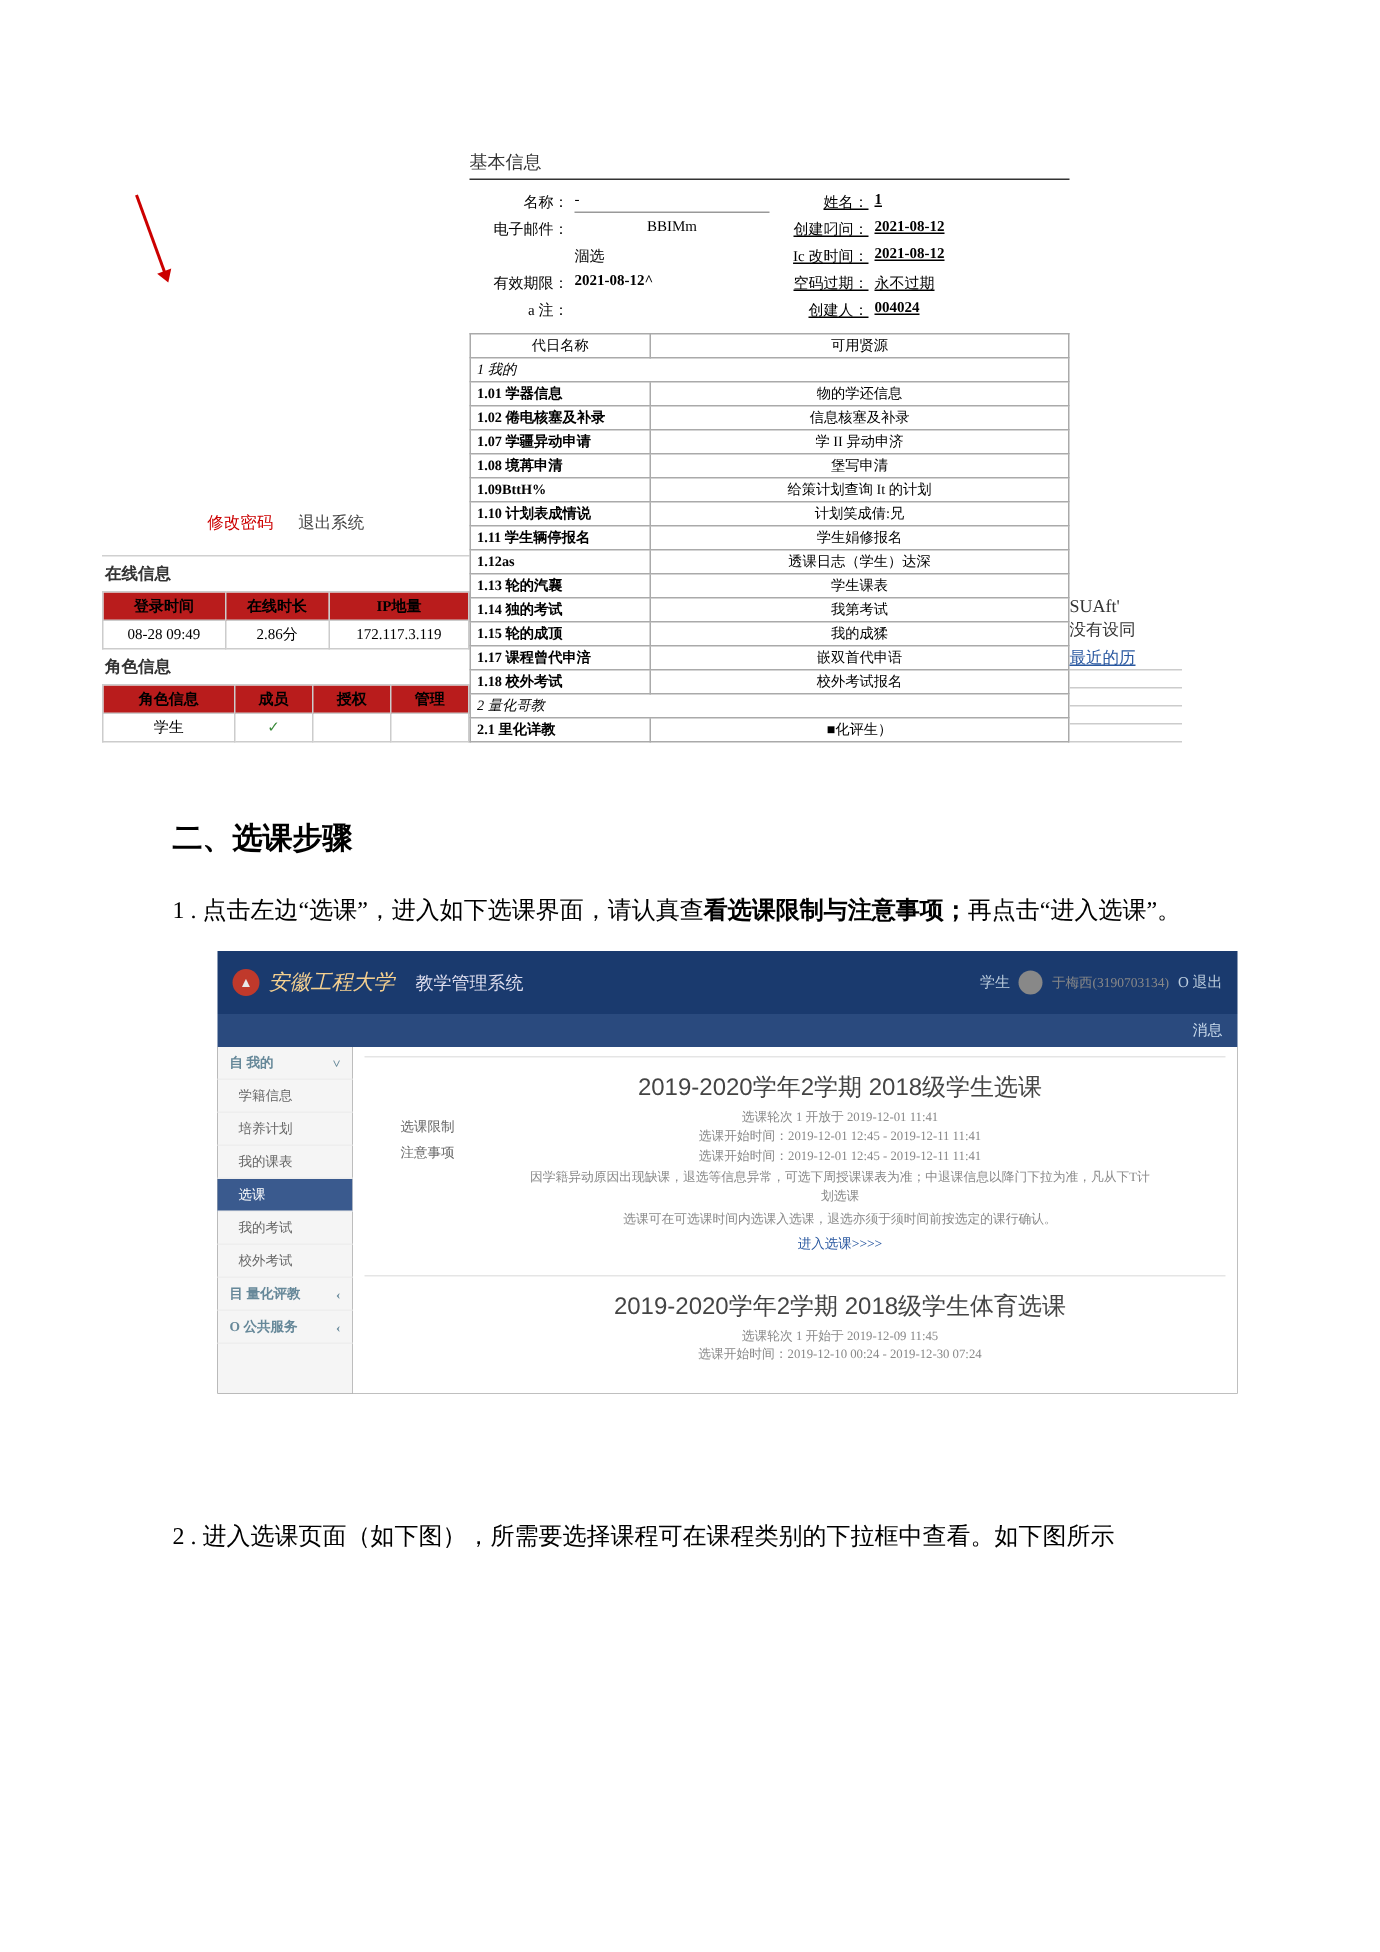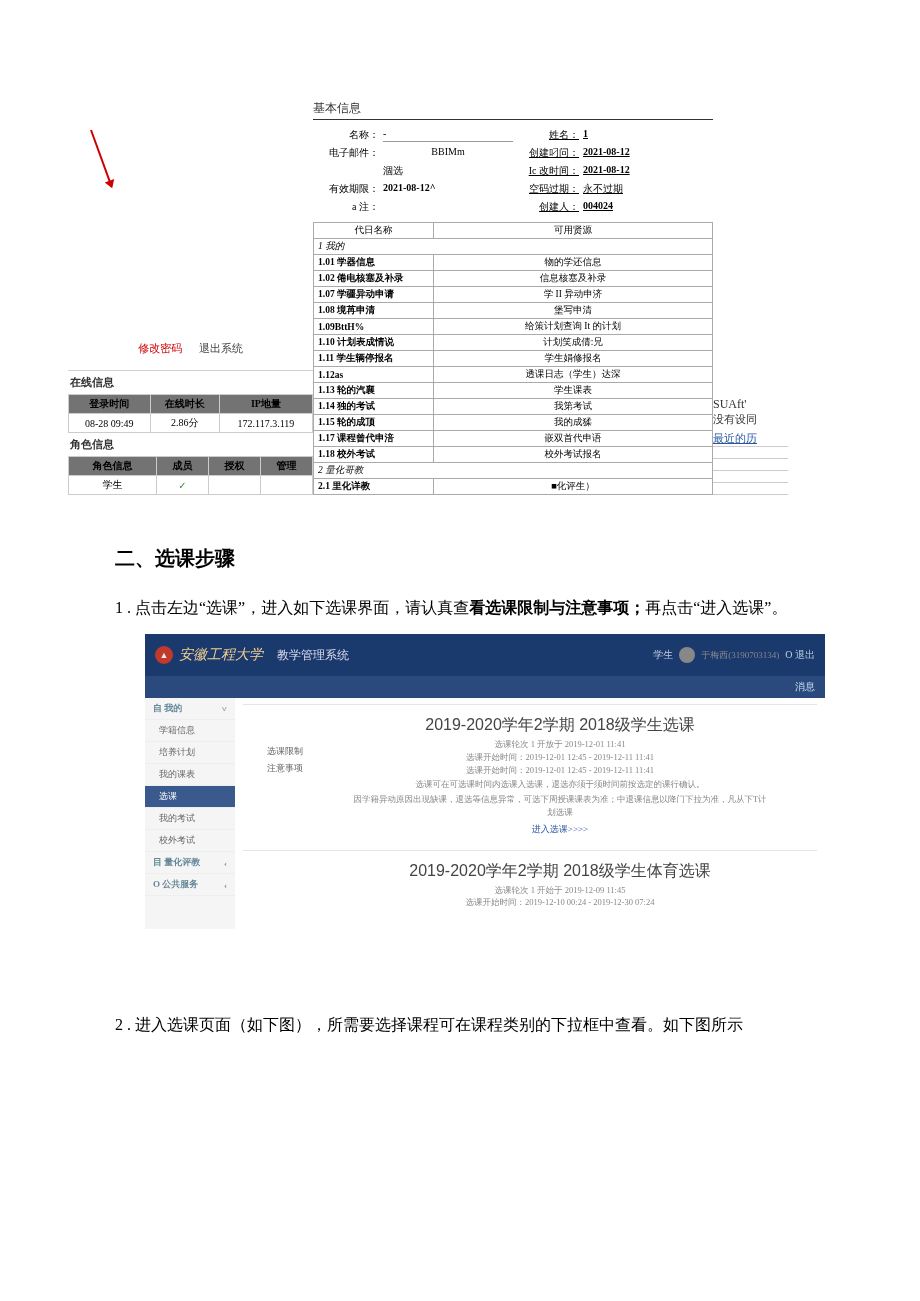--- a/index.html
+++ b/index.html
@@ -14,21 +14,21 @@
     
     .top-links { text-align: center; padding: 6px 0 14px 0; border-bottom: 1px solid #d0d0d0; }
     .link-pwd { color: #c00; font-size: 11px; margin-right: 14px; position: relative; }
     .link-exit { color: #444; font-size: 11px; }
     .arrow { position: absolute; width: 2px; height: 60px; background: #c00; left: 90px; top: 130px; transform: rotate(-20deg); transform-origin: top; z-index: 5; }
     .arrow::after { content: ''; position: absolute; bottom: -2px; left: -4px; width: 0; height: 0; border-left: 5px solid transparent; border-right: 5px solid transparent; border-top: 8px solid #c00; }
     
     .section-title { font-weight: bold; font-size: 11px; padding: 4px 2px; color: #333; }
     table.mini { width: 100%; border-collapse: collapse; font-size: 10px; }
     table.mini th, table.mini td { border: 1px solid #ccc; padding: 2px 4px; text-align: center; }
-    table.mini th { background: #737373; font-weight: bold; }
+    table.mini th { background: #b91c1c; font-weight: bold; }
     
     .basic-title { font-size: 12px; font-weight: normal; color: #333; padding: 0 0 2px 0; border-bottom: 1px solid #333; }
     .basic-fields { padding: 6px 0; font-size: 10px; }
     .field-row { display: flex; padding: 2px 0; }
     .field-left { width: 200px; display: flex; }
     .field-right { width: 200px; display: flex; text-decoration: underline; }
     .fl-label { width: 70px; text-align: right; padding-right: 4px; }
     .fl-val { flex: 1; border-bottom: 1px solid #999; min-height: 12px; }
     .fl-val.noborder { border: none; }
     .fl-val.bold { font-weight: bold; }
@@ -318,22 +318,22 @@
         <div class="ss-main">
           <div class="ss-card">
             <div class="ss-card-labels">
               <div>选课限制</div>
               <div>注意事项</div>
             </div>
             <div class="ss-card-title">2019-2020学年2学期 2018级学生选课</div>
             <div class="ss-card-sub">选课轮次 1 开放于 2019-12-01 11:41</div>
             <div class="ss-card-sub">选课开始时间：2019-12-01 12:45 - 2019-12-11 11:41</div>
             <div class="ss-card-sub">选课开始时间：2019-12-01 12:45 - 2019-12-11 11:41</div>
+            <div class="ss-card-desc">因学籍异动原因出现缺课，退选等信息异常，可选下周授课课表为准；中退课信息以降门下拉为准，凡从下T计划选课</div>
             <div class="ss-card-desc">选课可在可选课时间内选课入选课，退选亦须于须时间前按选定的课行确认。</div>
-            <div class="ss-card-desc">因学籍异动原因出现缺课，退选等信息异常，可选下周授课课表为准；中退课信息以降门下拉为准，凡从下T计划选课</div>
             <div class="ss-enter">进入选课&gt;&gt;&gt;&gt;</div>
           </div>
           <div class="ss-card">
             <div class="ss-card-title">2019-2020学年2学期 2018级学生体育选课</div>
             <div class="ss-card-sub">选课轮次 1 开始于 2019-12-09 11:45</div>
             <div class="ss-card-sub">选课开始时间：2019-12-10 00:24 - 2019-12-30 07:24</div>
           </div>
         </div>
       </div>
     </div>

